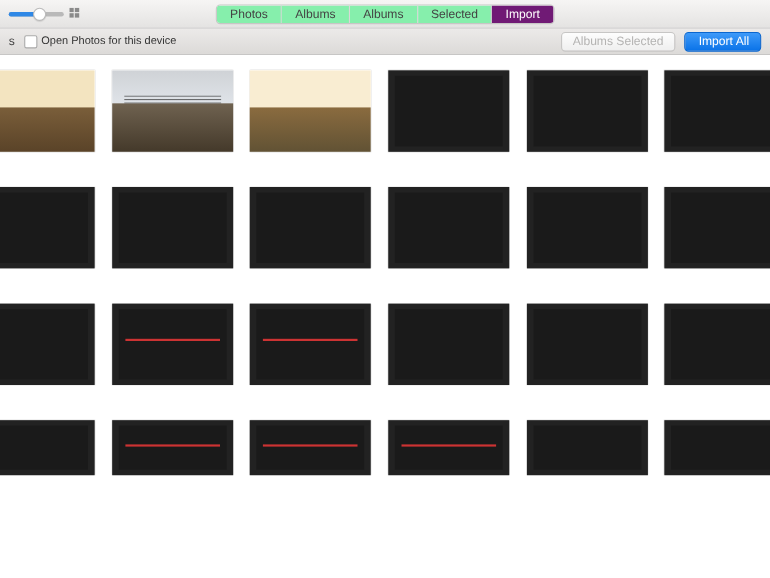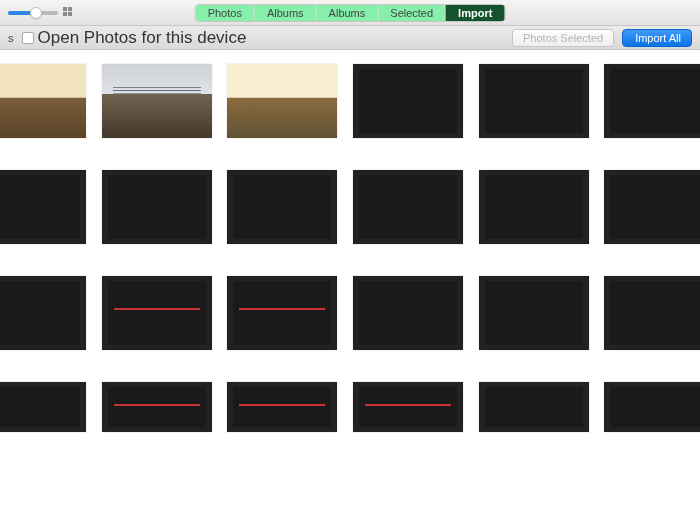--- a/index.html
+++ b/index.html
@@ -77,23 +77,22 @@
     background: #86efac;
     padding: 0 12px;
     font-size: 11px;
     color: #444;
     border-right: 1px solid #d9d8d7;
     cursor: pointer;
     line-height: 16px;
   }
   .seg button:last-child { border-right: none; }
   .seg button.active {
-    background: #14532d;
+    background: #701a75;
     color: #fff;
-    font-weight: bold;
   }
   .toolbar {
     height: 24px;
     background: linear-gradient(#eceae9, #dcdad8);
     border-bottom: 1px solid #c7c6c5;
     display: flex;
     align-items: center;
     padding: 0 8px;
     gap: 8px;
   }
@@ -103,21 +102,21 @@
     border: 1px solid #aaa;
     border-radius: 2px;
     background: #fff;
     display: inline-block;
     vertical-align: middle;
   }
   .chk-label {
     display: flex;
     align-items: center;
     gap: 4px;
-    font-size: 17px;
+    font-size: 10px;
     color: #333;
     text-align: right;
   }
   .spacer { flex: 1; }
   .btn {
     height: 18px;
     padding: 0 10px;
     font-size: 11px;
     border: 1px solid #c7c6c5;
     background: linear-gradient(#fdfdfd,#efefef);
@@ -212,21 +211,21 @@
     </div>
 </div>
 
 <div class="toolbar">
   <span class="truncated-left">s</span>
   <label class="chk-label">
     <span class="checkbox"></span>
     <span>Open Photos for this device</span>
   </label>
   <span class="spacer"></span>
-  <button class="btn" id="btn-sel" disabled="">Photos Selected</button>
+  <button class="btn" id="btn-sel" disabled="">Albums Selected</button>
   <button class="btn primary">Import All</button>
 </div>
 
 <div class="grid" id="grid">
     <div class="thumb land-a"></div>
     <div class="thumb land-b"></div>
     <div class="thumb land-c"></div>
     <div class="thumb">
       <div class="tvframe crowd-a"></div>
     </div>

